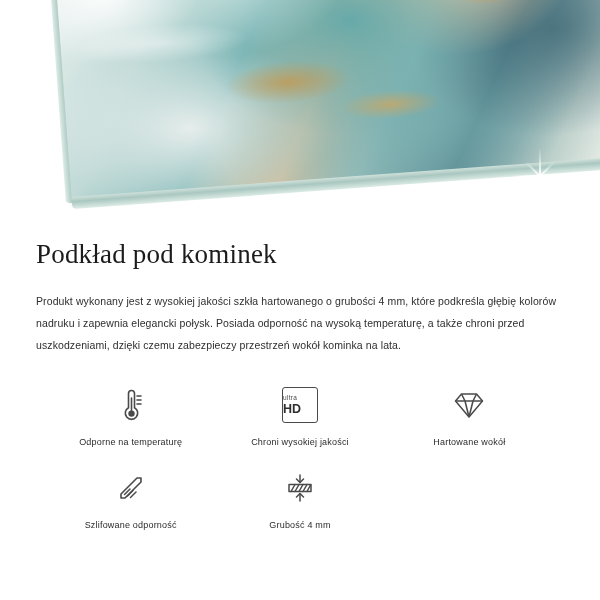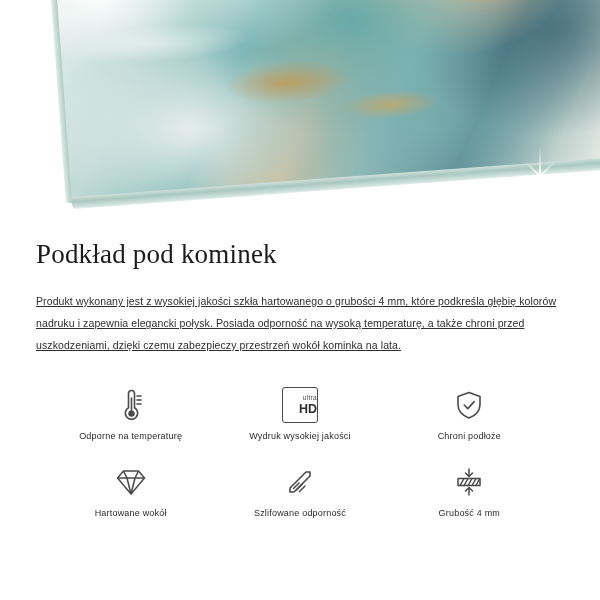--- a/index.html
+++ b/index.html
@@ -121,21 +121,20 @@
   .headline .line2 {
     display: block;
   }
   .paragraph {
     margin: 18px 0 0 0;
     font-size: 10.5px;
     line-height: 22px;
     color: #2e2e2e;
     letter-spacing: 0.1px;
     max-width: 540px;
-    text-decoration: underline;
   }
 
   
   .features {
     margin-top: 26px;
     display: grid;
     grid-template-columns: repeat(3, 1fr);
     grid-row-gap: 18px;
     padding: 0 10px;
   }
@@ -145,34 +144,34 @@
     align-items: center;
     justify-content: flex-start;
   }
   .feature-icon {
     height: 46px;
     display: flex;
     align-items: center;
     justify-content: center;
   }
   .feature-label {
-    margin-top: 3px;
+    margin-top: 9px;
     font-size: 9px;
     color: #2b2b2b;
     text-align: center;
     letter-spacing: 0.2px;
   }
   .hd-box {
     width: 34px;
     height: 34px;
     border: 1.6px solid #4a4a4a;
     border-radius: 3px;
     display: flex;
     flex-direction: column;
-    align-items: flex-end;
+    align-items: flex-start;
     justify-content: center;
     line-height: 1;
   }
   .hd-box .ultra {
     font-size: 6.5px;
     letter-spacing: 0.3px;
     color: #4a4a4a;
   }
   .hd-box .hd {
     font-size: 12.5px;
@@ -228,32 +227,23 @@
         <div class="feature-label">Odporne na temperaturę</div>
       </div>
 
       <div class="feature">
         <div class="feature-icon">
           <div class="hd-box">
             <span class="ultra">ultra</span>
             <span class="hd">HD</span>
           </div>
         </div>
-        <div class="feature-label">Wydruk wysokiej jakości</div>
-      </div>
-
-      <div class="feature">
-        <div class="feature-icon">
-          <svg width="40" height="40" viewBox="0 0 40 40" fill="none" stroke="#4a4a4a" stroke-width="1.6" stroke-linecap="round" stroke-linejoin="round">
-            <path d="M20 7.5 31 11.4v8.1c0 6.4-4.5 11.1-11 13.4-6.5-2.3-11-7-11-13.4v-8.1z"></path>
-            <polyline points="15.2,20 18.8,23.6 25.2,16.6"></polyline>
-          </svg>
-        </div>
-        <div class="feature-label">Chroni podłoże</div>
-      </div>
+        <div class="feature-label">Chroni wysokiej jakości</div>
+      </div>
+
 
       <div class="feature">
         <div class="feature-icon">
           <svg width="40" height="40" viewBox="0 0 40 40" fill="none" stroke="#4a4a4a" stroke-width="1.5" stroke-linejoin="round">
             <polygon points="20,32 6.5,16 12.5,9 27.5,9 33.5,16"></polygon>
             <line x1="6.5" y1="16" x2="33.5" y2="16"></line>
             <line x1="12.5" y1="9" x2="16" y2="16"></line>
             <line x1="27.5" y1="9" x2="24" y2="16"></line>
             <line x1="16" y1="16" x2="20" y2="32"></line>
             <line x1="24" y1="16" x2="20" y2="32"></line>

